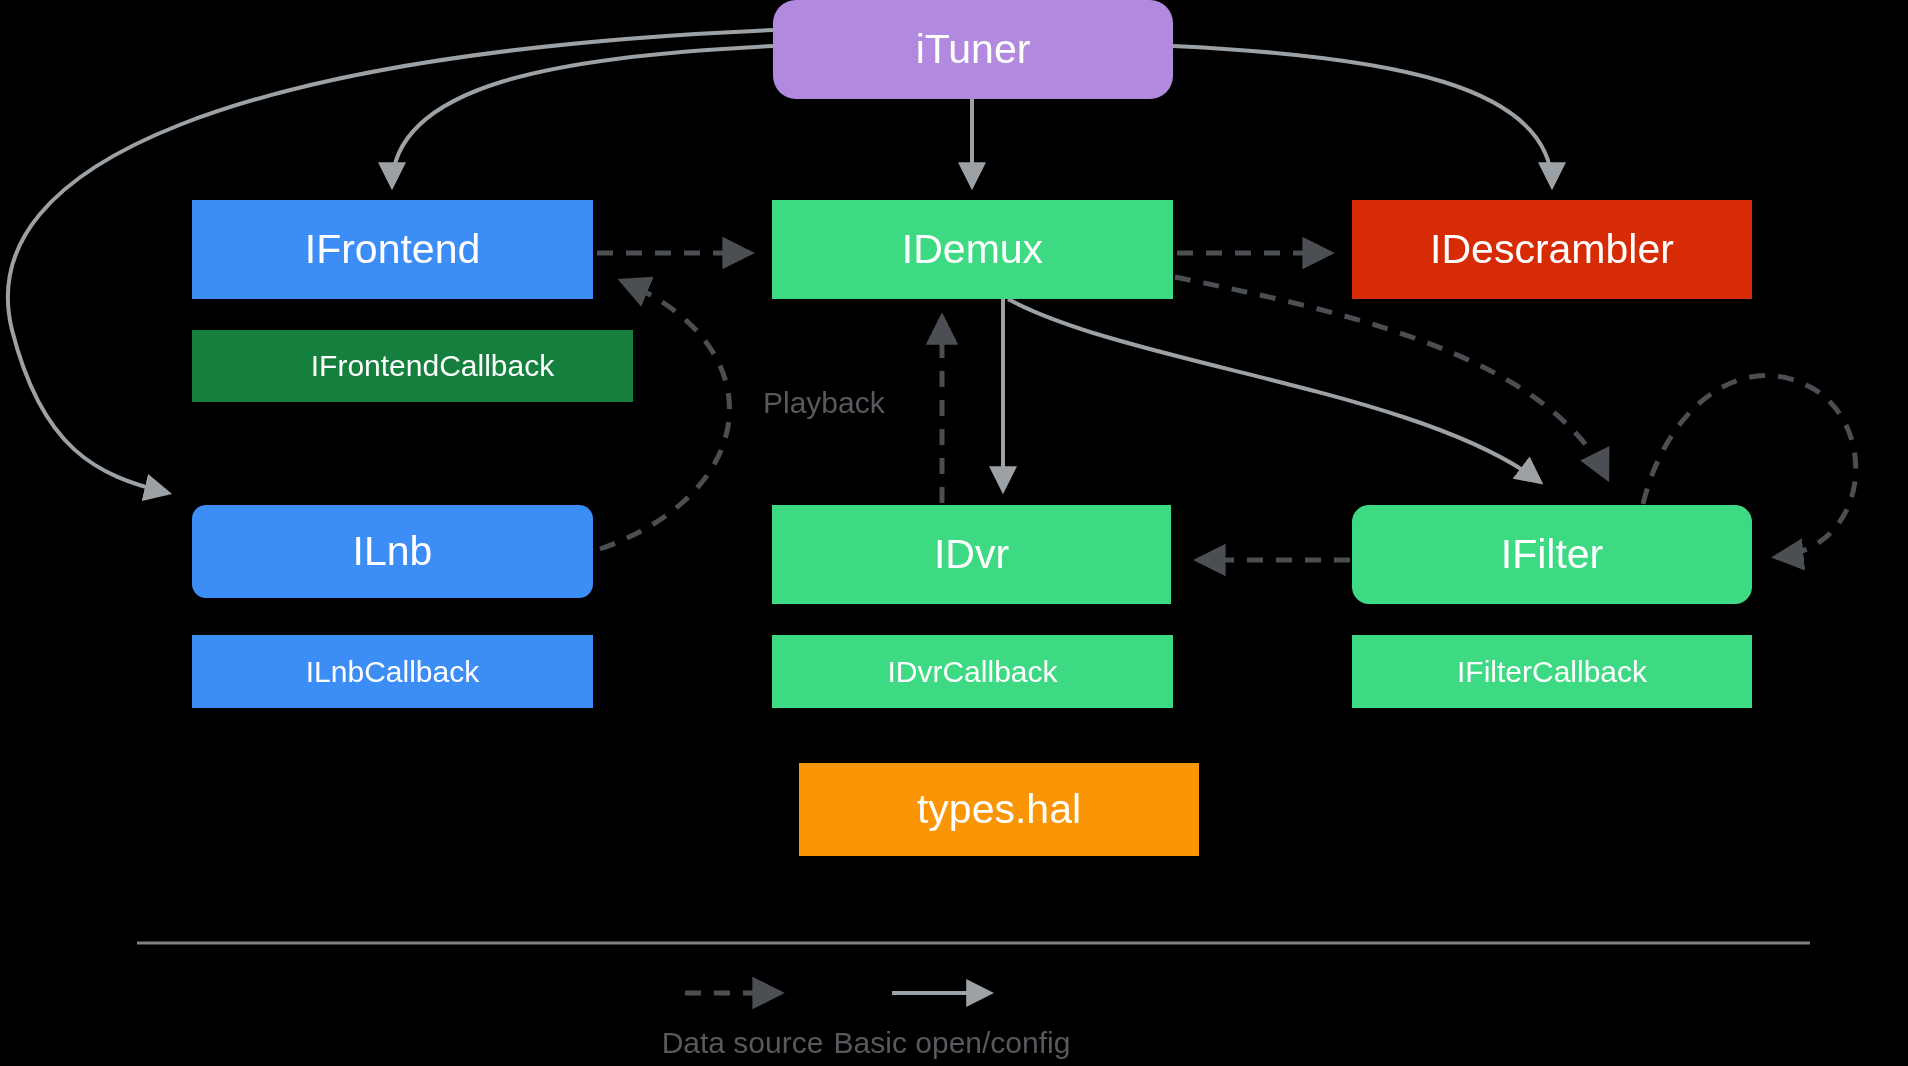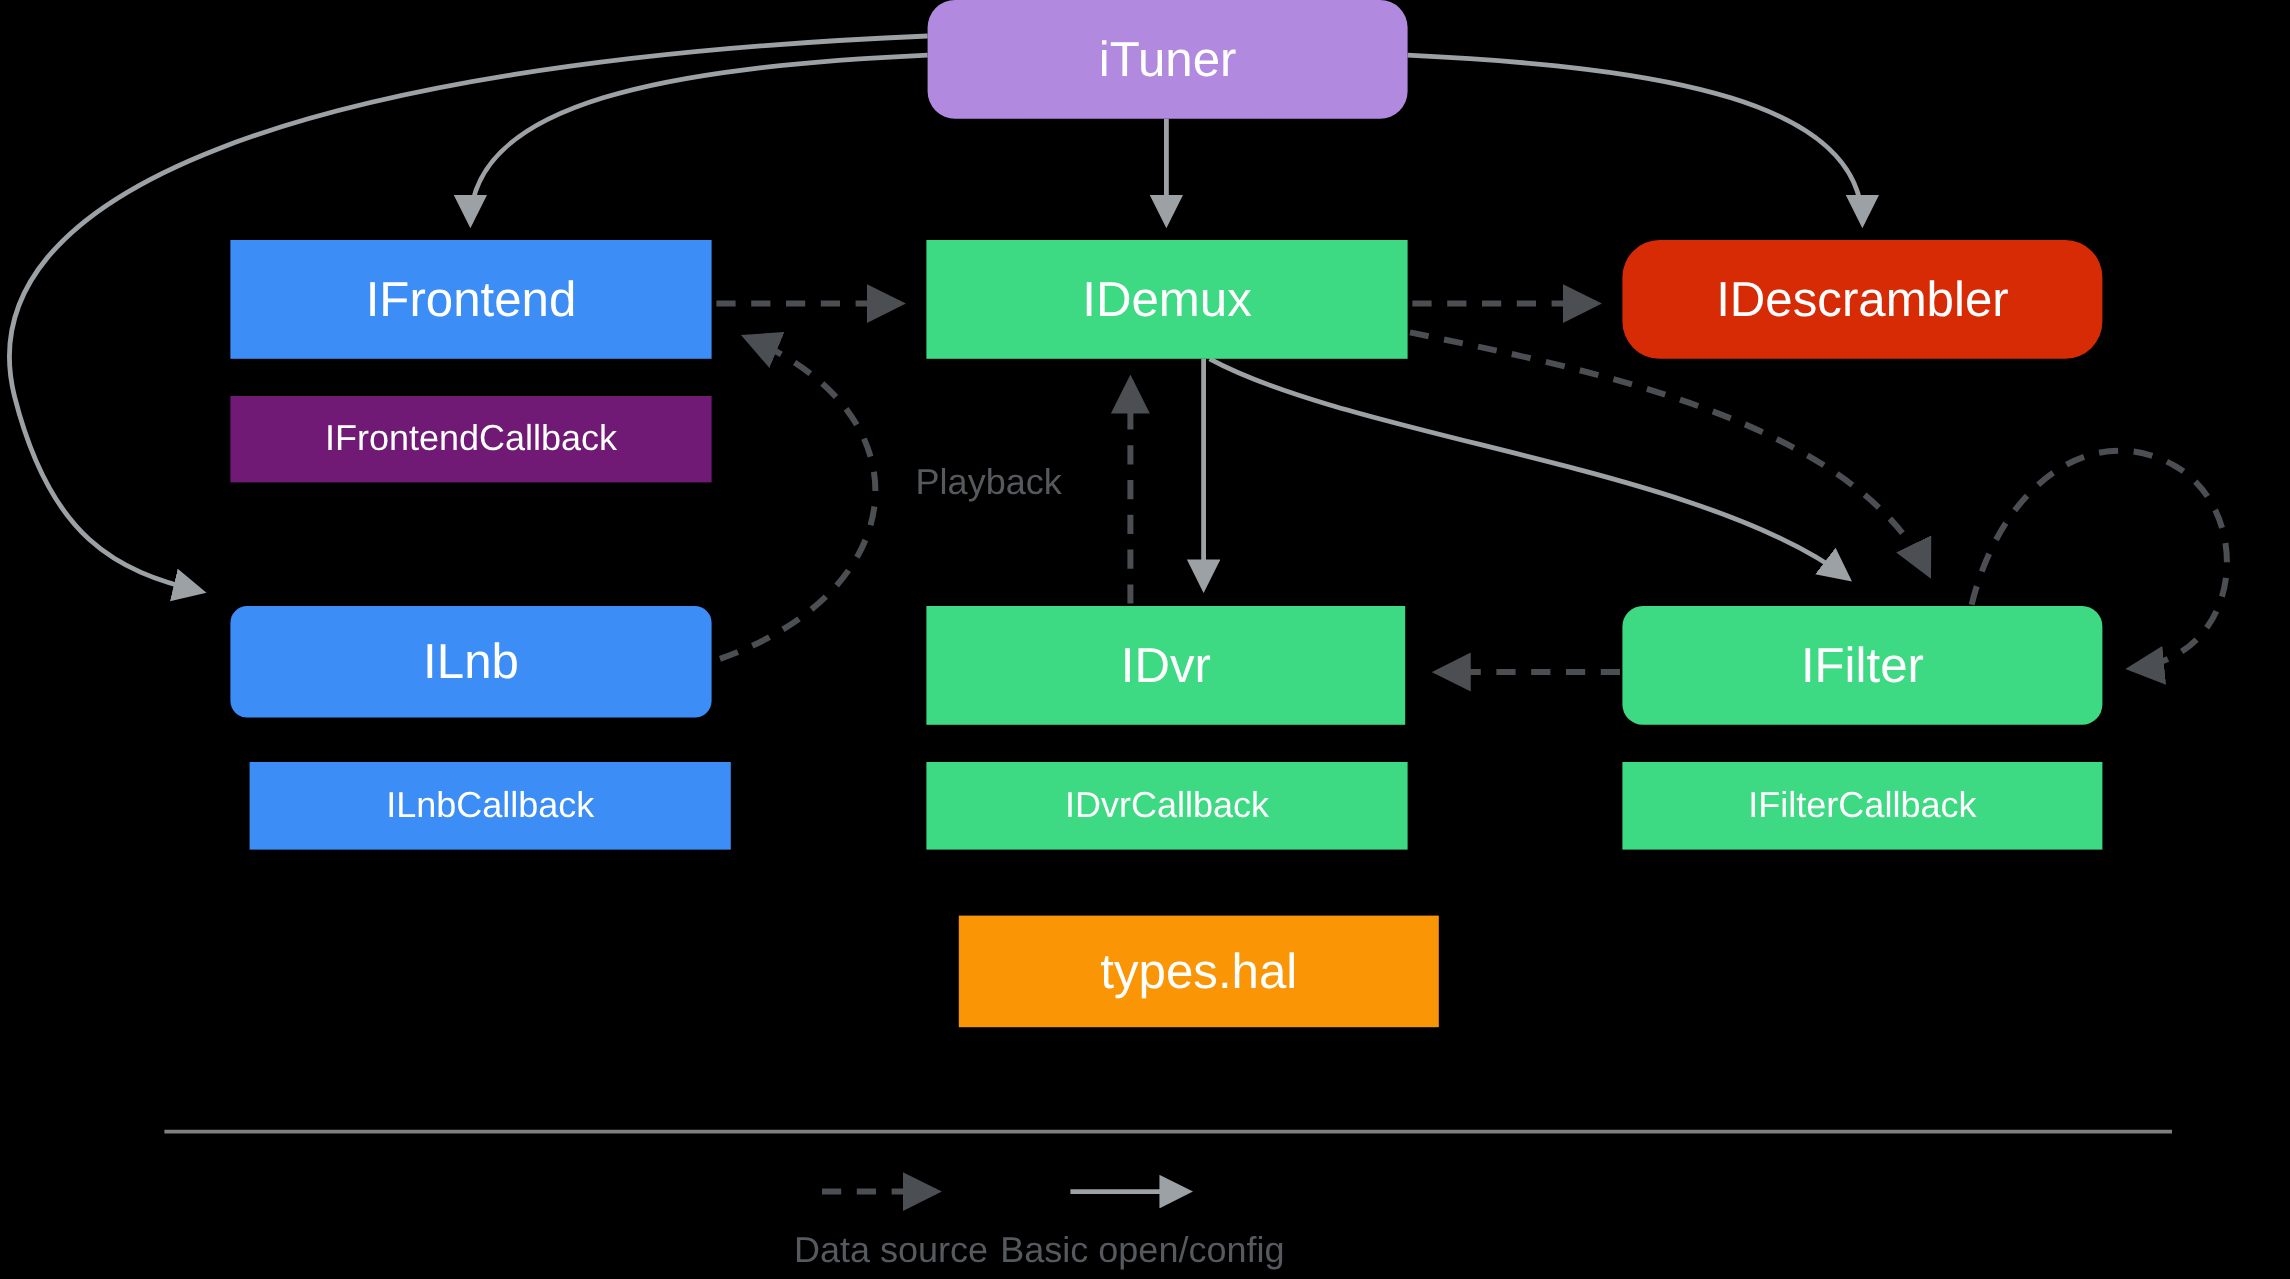--- a/index.html
+++ b/index.html
@@ -67,30 +67,30 @@
 
     <line x1="137" y1="943" x2="1810" y2="943" stroke="#808080" stroke-width="3"></line>
 
     <path d="M 685 993 L 780 993" stroke="#4B4E52" stroke-width="5" fill="none" stroke-dasharray="16 13" marker-end="url(#arrow-dashed)"></path>
     <path d="M 892 993 L 990 993" stroke="#9CA1A5" stroke-width="4" fill="none" marker-end="url(#arrow-solid)"></path>
   </svg>
 
   <div class="node big" id="n-ituner" style="background: rgb(177, 138, 223);">iTuner</div>
 
   <div class="node big" id="n-ifrontend" style="background: rgb(60, 141, 246); text-align: center;">IFrontend</div>
-  <div class="node small" id="n-ifrontendcb" style="background: #701a75;">IFrontendCallback</div>
+  <div class="node small" id="n-ifrontendcb" style="background: #15803d; padding-left: 40px;">IFrontendCallback</div>
   <div class="node big" id="n-ilnb" style="background: rgb(60, 141, 246);">ILnb</div>
-  <div class="node small" id="n-ilnbcb" style="background: rgb(60, 141, 246); margin-left: 16px;">ILnbCallback</div>
+  <div class="node small" id="n-ilnbcb" style="background: rgb(60, 141, 246);">ILnbCallback</div>
 
   <div class="node big" id="n-idemux" style="background: rgb(62, 218, 131);">IDemux</div>
   <div class="node big" id="n-idvr" style="background: rgb(62, 218, 131);">IDvr</div>
   <div class="node small" id="n-idvrcb" style="background: rgb(62, 218, 131);">IDvrCallback</div>
   <div class="node big" id="n-typeshal" style="background: rgb(250, 150, 5);">types.hal</div>
 
-  <div class="node big" id="n-idescrambler" style="background: rgb(215, 43, 5); border-radius: 31px;">IDescrambler</div>
+  <div class="node big" id="n-idescrambler" style="background: rgb(215, 43, 5);">IDescrambler</div>
   <div class="node big" id="n-ifilter" style="background: rgb(62, 218, 131); border-radius: 17px;">IFilter</div>
   <div class="node small" id="n-ifiltercb" style="background: rgb(62, 218, 131);">IFilterCallback</div>
 
   <div class="gray-text" id="playback-label">Playback</div>
   <div class="gray-text" id="legend-dashed-label">Data source</div>
   <div class="gray-text" id="legend-solid-label">Basic open/config</div>
 
 </div>
 
 </body></html>

